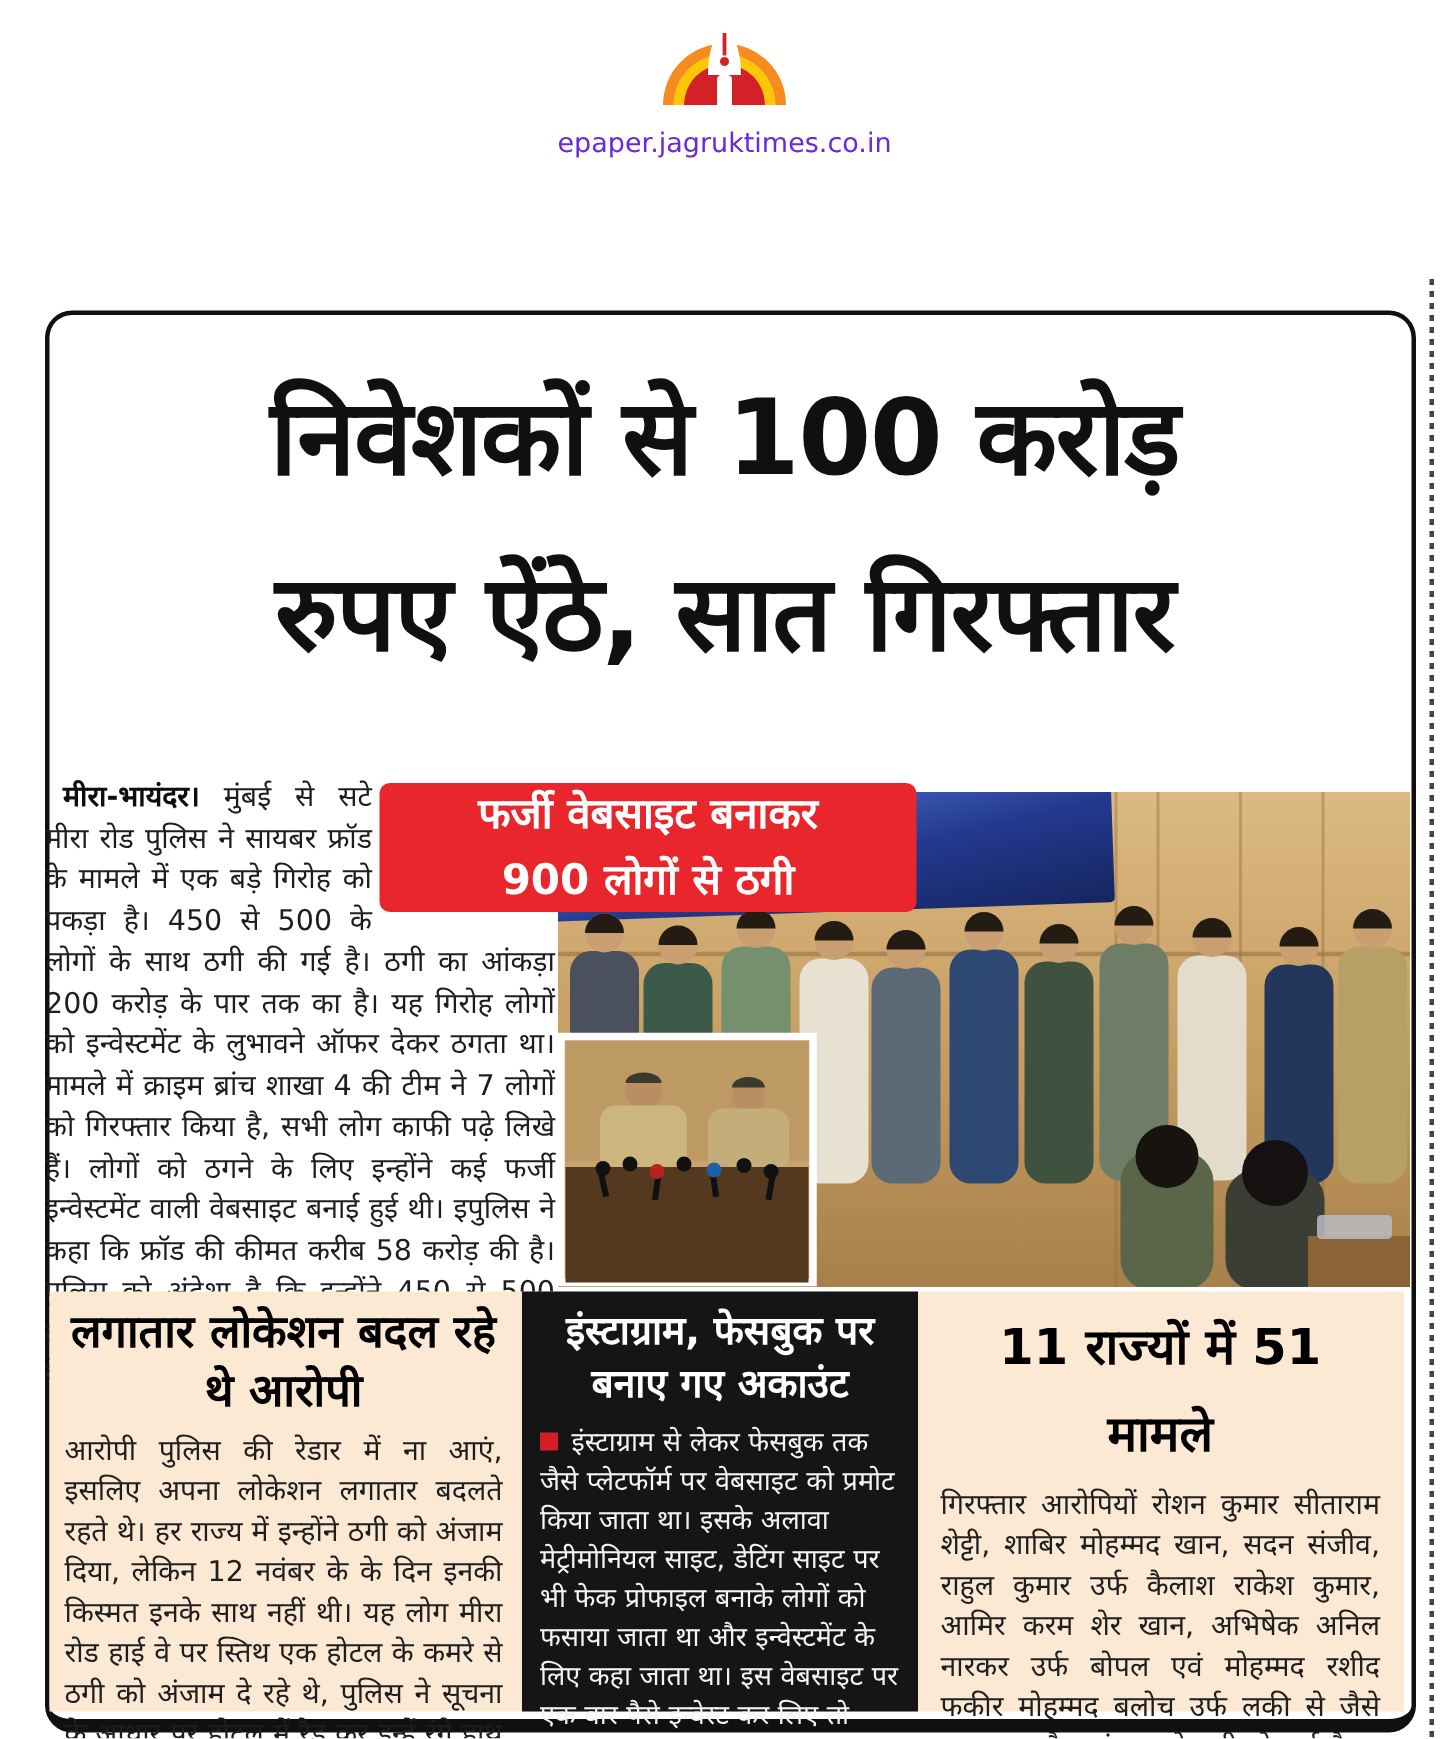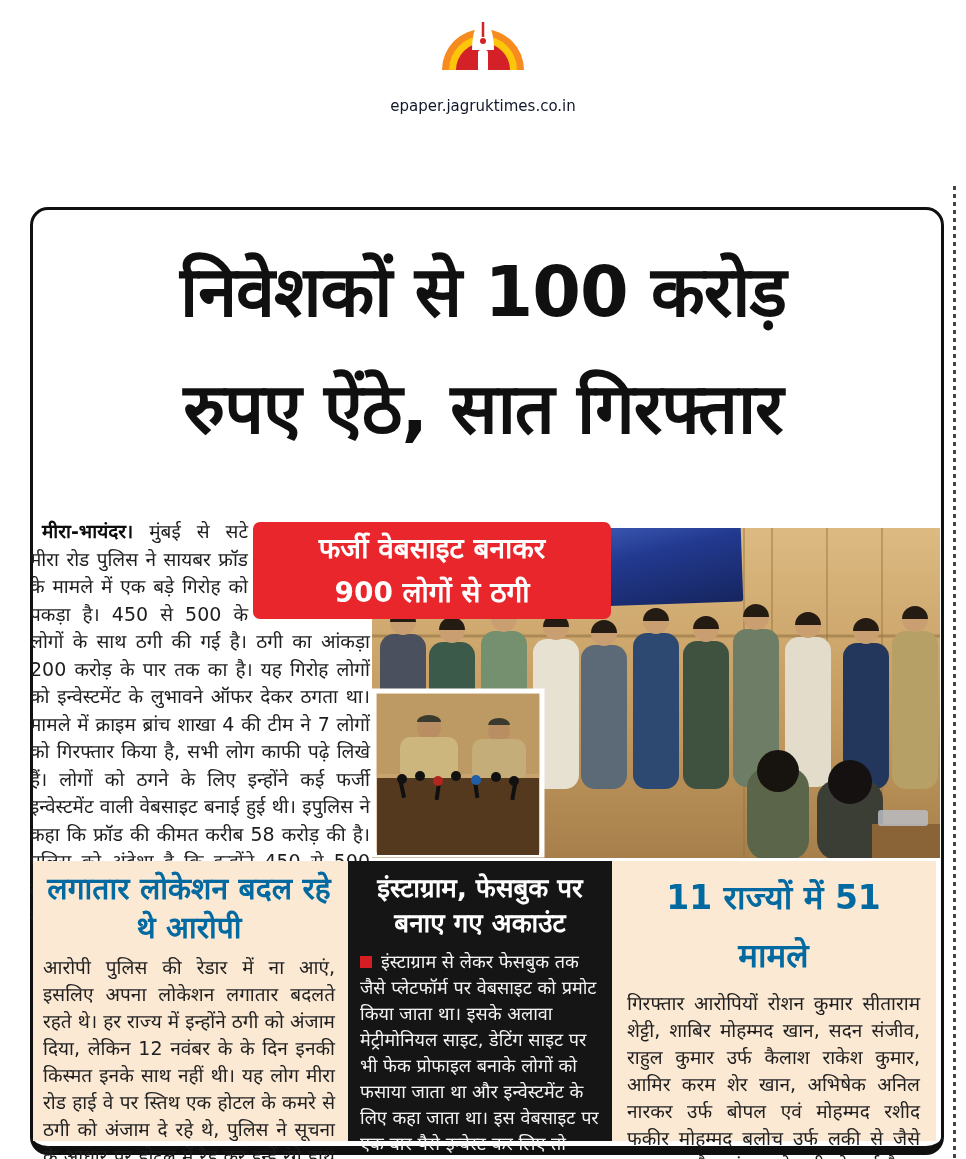--- a/index.html
+++ b/index.html
@@ -4,21 +4,21 @@
 <style>
   html,body{margin:0;padding:0;background:#fff;}
   .page{
     position:relative;width:966px;height:1159px;margin:0 auto;background:#ffffff;
     font-family:"DejaVu Sans","Liberation Sans",sans-serif;color:#111;overflow:hidden;
   }
   
   .masthead{position:absolute;top:0;left:0;width:100%;text-align:center;}
   .logo-ic{display:block;margin:6px auto 0;}
   .mast-title{margin:-18px 0 0 0;font-size:56px;font-weight:800;letter-spacing:0;color:#161616;line-height:64px;}
-  .mast-site{margin-top:25px;font-size:15px;color:#0f172a;}
+  .mast-site{margin-top:13px;font-size:18px;color:#6d28d9;}
   .mast-edition{margin-top:2px;font-size:17px;color:#1c1c1c;}
   
   .frame{
     position:absolute;left:30px;top:207px;width:908px;height:936px;
     border:3px solid #101010;border-bottom-width:9px;border-radius:18px;background:#fff;
   }
   .kicker-row{position:absolute;left:0;top:183px;width:100%;text-align:center;z-index:4;}
   .kicker-row span{
     display:inline-block;background:#ffffff;padding:0 18px;
     font-size:30px;font-weight:800;color:#141414;line-height:48px;
@@ -29,38 +29,38 @@
   }
   
   .lead-col{
     position:absolute;left:30px;top:518px;width:340px;z-index:2;
     font-size:19px;line-height:27.5px;text-align:justify;color:#1d1d1d;
   }
   .lead-col .dateline{font-weight:800;color:#0d0d0d;padding-left:12px;}
   .wrap-spacer{float:right;width:122px;height:106px;}
   
   .red-box{
-    position:absolute;left:253px;top:522px;width:358px;height:97px;z-index:6;
+    position:absolute;left:253px;top:522px;width:358px;height:86px;z-index:6;
     background:#E8262B;border-radius:7px;display:flex;flex-direction:column;
     align-items:center;justify-content:center;color:#ffffff;font-weight:800;
     font-size:28px;line-height:44px;text-align:center;
   }
   
   .photo{position:absolute;left:372px;top:528px;width:568px;height:330px;z-index:1;}
   .photo svg{display:block;width:568px;height:330px;}
   
   .band{
     position:absolute;left:33px;top:861px;width:903px;height:280px;z-index:2;
     background:#FBE9D4;display:flex;
   }
   .sec{box-sizing:border-box;}
   .sec-left{width:315px;padding:8px 13px 0 10px;}
   .sec-mid{width:264px;background:#151515;color:#fff;padding:10px 12px 16px 12px;}
   .sec-right{flex:1;padding:8px 16px 0 15px;}
-  .sec-h{font-weight:800;text-align:center;color:#0369a1;}
+  .sec-h{font-weight:800;text-align:center;color:#000000;}
   .sec-left .sec-h{font-size:30px;line-height:39px;margin-bottom:7px;}
   .sec-mid .sec-h{font-size:26px;line-height:35px;color:#ffffff;margin-bottom:8px;}
   .sec-right .sec-h{font-size:33px;line-height:58px;margin-bottom:5px;}
   .sec-b{font-size:19px;line-height:27px;text-align:justify;color:#1e1e1e;}
   .sec-mid .sec-b{font-size:18px;line-height:26px;color:#f4f4f4;text-align:left;}
   .bullet-sq{display:inline-block;width:12px;height:12px;background:#d51e24;margin-right:9px;}
   
   .col-divider{
     position:absolute;left:953px;top:186px;width:3px;height:973px;
     background:repeating-linear-gradient(to bottom,#454545 0 4px,transparent 4px 8px);

